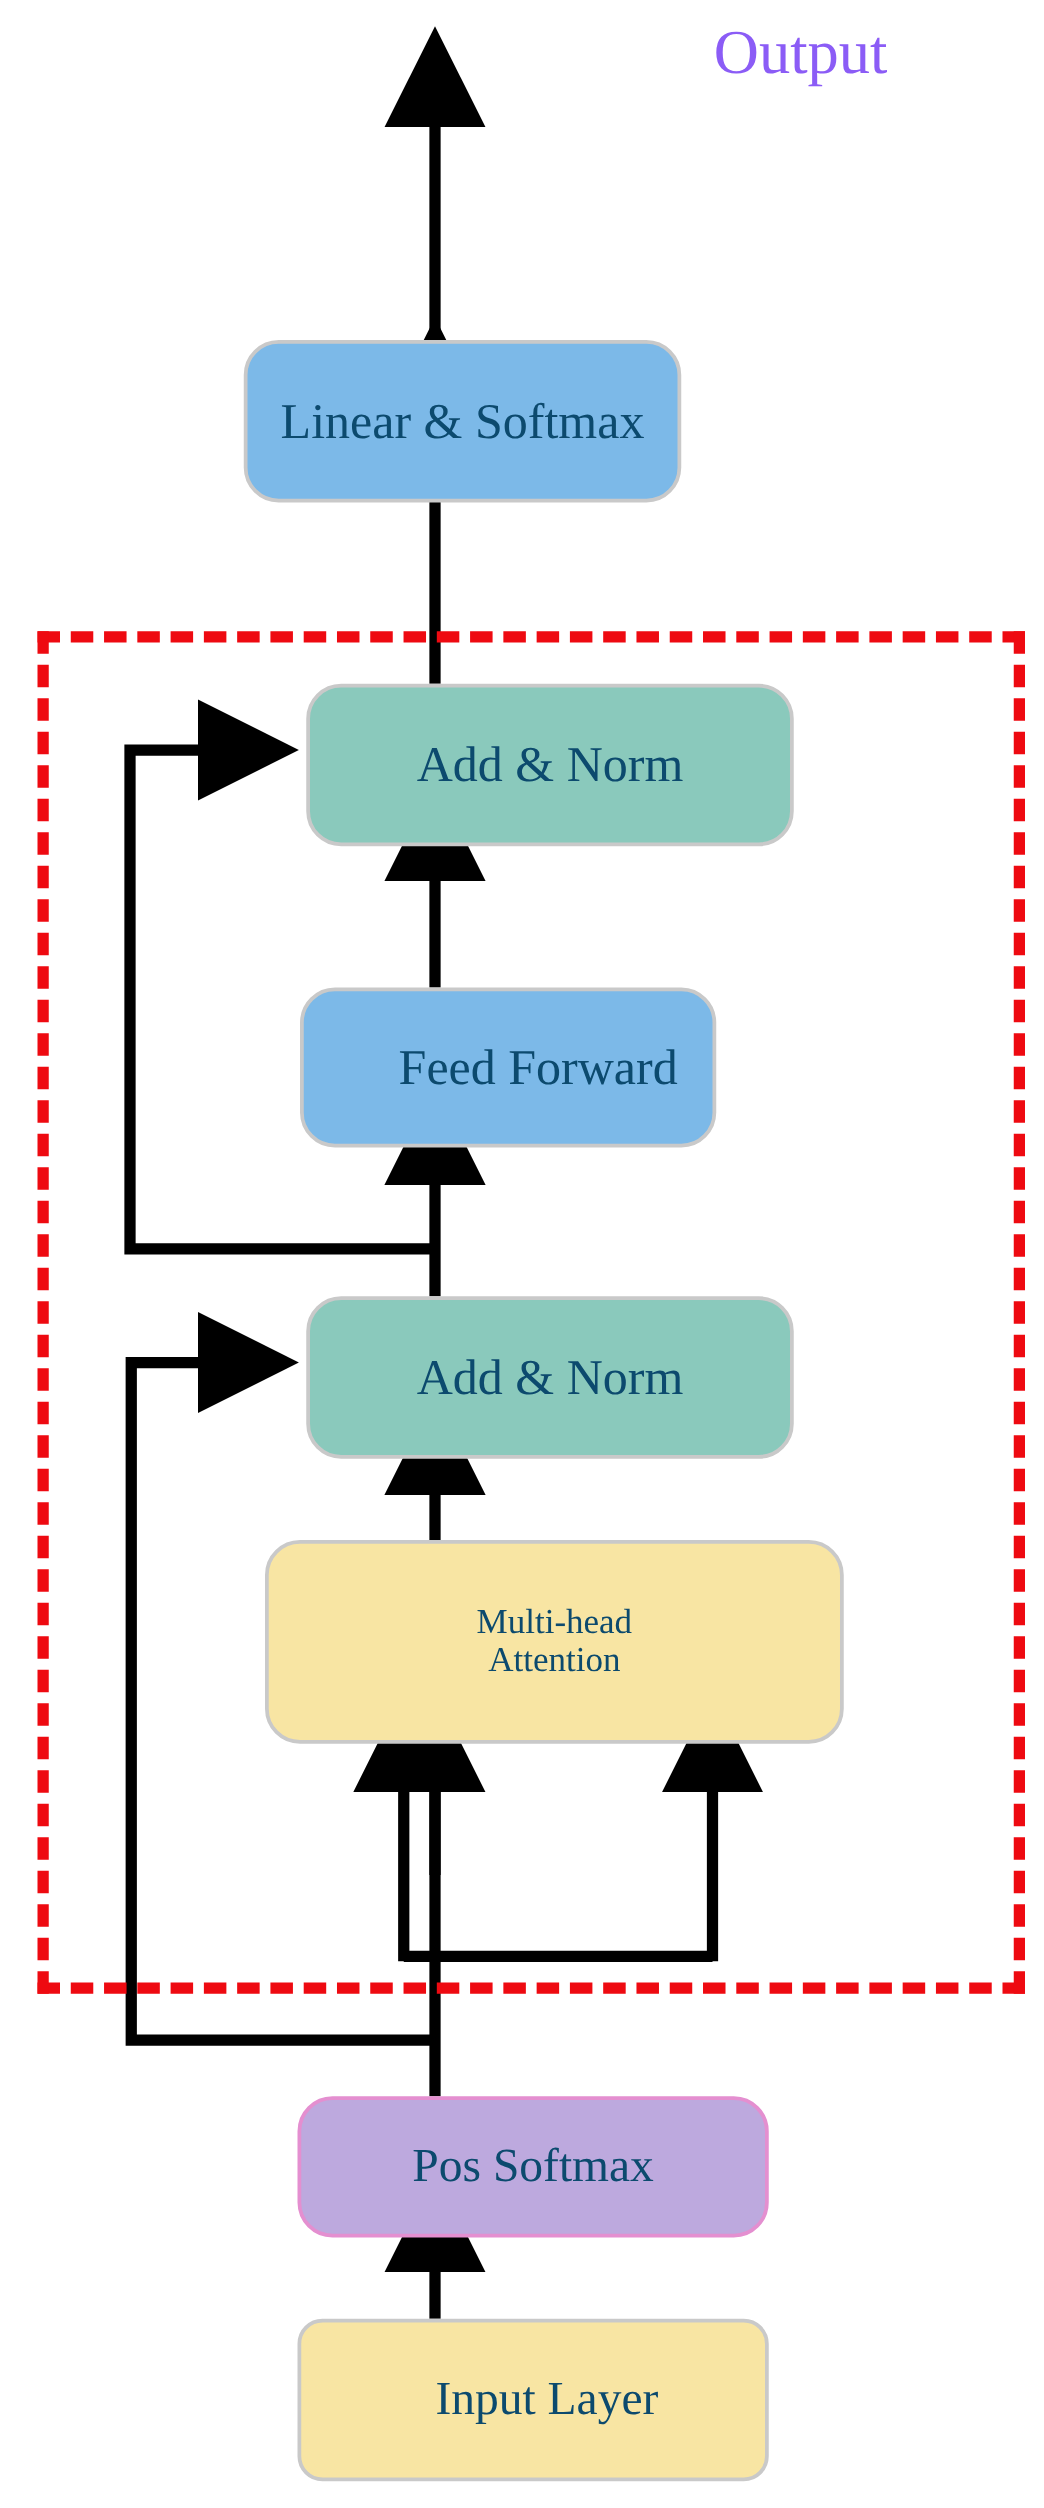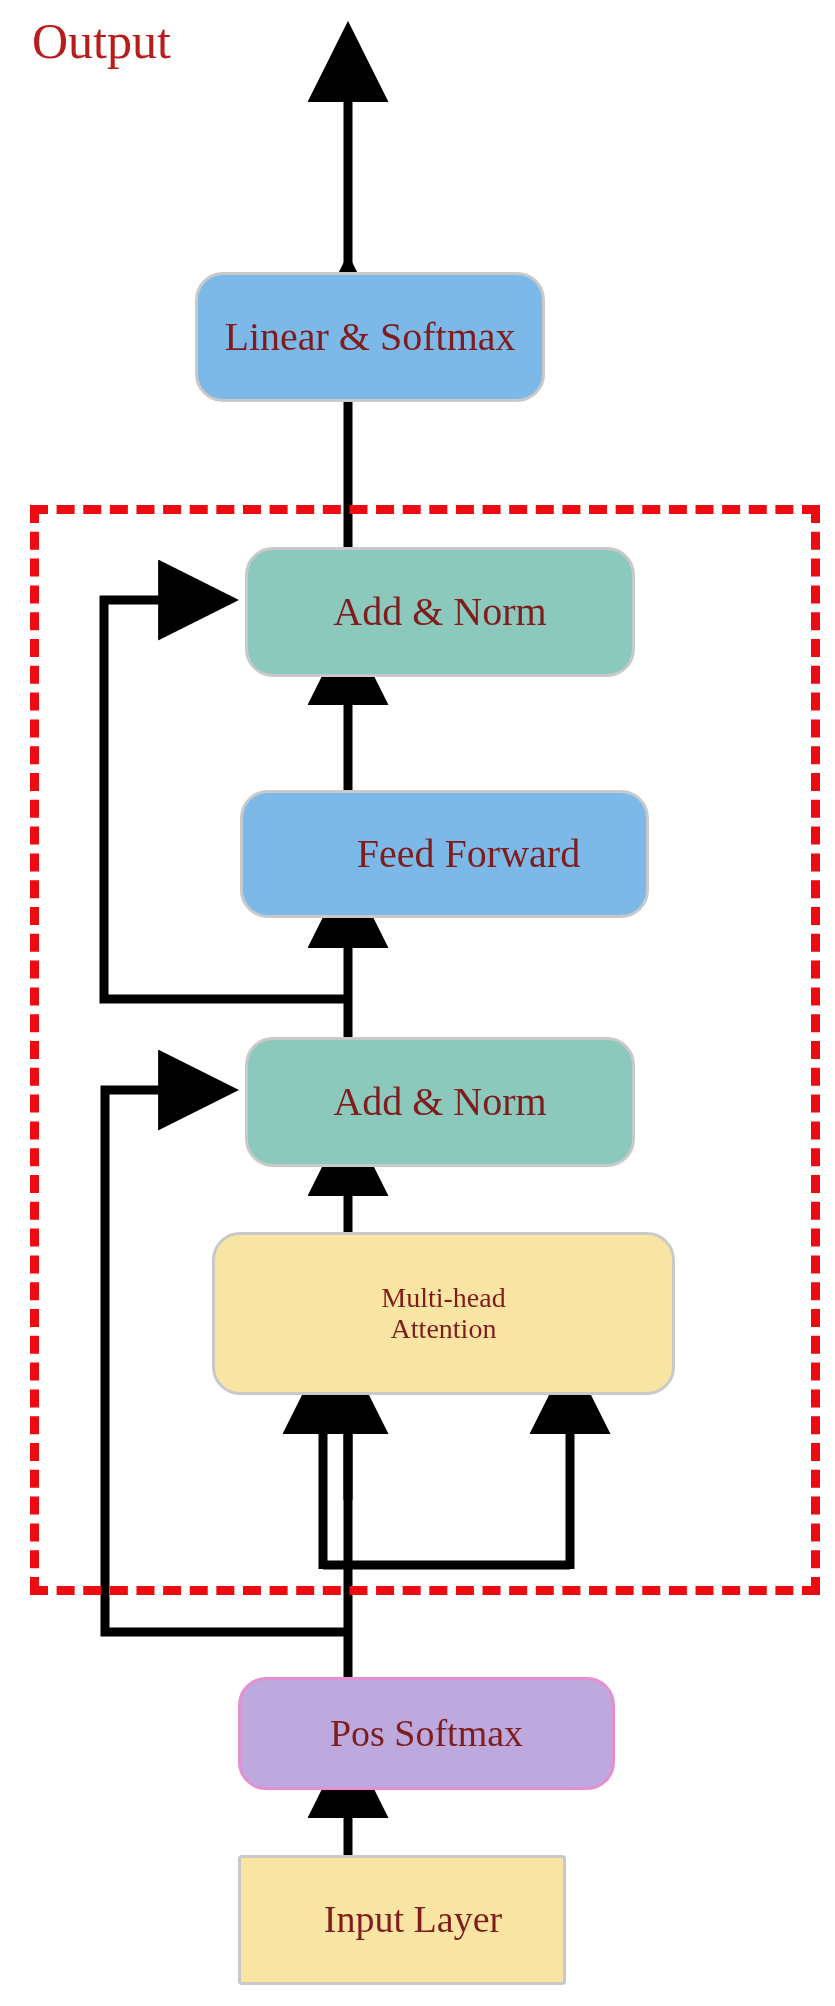--- a/index.html
+++ b/index.html
@@ -28,36 +28,35 @@
   }
   .node {
     position: absolute;
     box-sizing: border-box;
     display: flex;
     align-items: center;
     justify-content: center;
     text-align: center;
     border-radius: 26px;
     border: 3px solid #c9c9c9;
-    color: #7f1d1d;
+    color: #0c4a6e;
     line-height: 1.08;
     white-space: pre-line;
     z-index: 3;
   }
   .node-label {
     display: block;
     width: 100%;
   }
   .title-text {
     position: absolute;
     z-index: 3;
-    color: #b91c1c;
-    text-align: left;
+    color: #8b5cf6;
+    text-align: right;
     white-space: nowrap;
-    margin-left: 32px;
   }
   .dashed-region {
     position: absolute;
     box-sizing: border-box;
     z-index: 1;
     background: transparent;
   }
 </style>
 </head>
 <body>
@@ -94,21 +93,21 @@
     <line x1="348" y1="1855" x2="348" y2="1808" stroke="#000000" stroke-width="9" marker-end="url(#ah)"></line>
   </svg>
 
   <div class="dashed-region" id="highlight-region" style="left: 30px; top: 505px; width: 790px; height: 1090px; border: 9px dashed rgb(238, 10, 17);"></div>
 
   <div class="title-text" id="top-label" style="left: 0px; top: 12px; width: 710px; font-size: 50px;">Output</div>
 
   <div id="nodes-layer">
       <div class="node" style="left: 195px; top: 272px; width: 350px; height: 130px; background: rgb(124, 185, 232); border-color: rgb(201, 201, 201); border-radius: 28px; font-size: 40px;"><span class="node-label">Linear &amp; Softmax</span></div>
       <div class="node" style="left: 245px; top: 547px; width: 390px; height: 130px; background: rgb(138, 201, 188); border-color: rgb(201, 201, 201); border-radius: 28px; font-size: 40px;"><span class="node-label">Add &amp; Norm</span></div>
-      <div class="node" style="left: 240px; top: 790px; width: 409px; height: 128px; background: rgb(124, 185, 232); border-color: rgb(201, 201, 201); border-radius: 28px; font-size: 40px; padding-left: 48px;"><span class="node-label">Feed Forward</span></div>
+      <div class="node" style="left: 240px; top: 790px; width: 333px; height: 128px; background: rgb(124, 185, 232); border-color: rgb(201, 201, 201); border-radius: 28px; font-size: 40px; padding-left: 48px;"><span class="node-label">Feed Forward</span></div>
       <div class="node" style="left: 245px; top: 1037px; width: 390px; height: 130px; background: rgb(138, 201, 188); border-color: rgb(201, 201, 201); border-radius: 28px; font-size: 40px;"><span class="node-label">Add &amp; Norm</span></div>
       <div class="node" style="left: 212px; top: 1232px; width: 463px; height: 163px; background: rgb(248, 229, 163); border-color: rgb(201, 201, 201); border-radius: 28px; font-size: 28px;"><span class="node-label">Multi-head
 Attention</span></div>
       <div class="node" style="left: 238px; top: 1677px; width: 377px; height: 113px; background: rgb(189, 169, 222); border-color: rgb(228, 143, 208); border-radius: 28px; font-size: 38px;"><span class="node-label">Pos Softmax</span></div>
-      <div class="node" style="left: 238px; top: 1855px; width: 328px; height: 130px; background: rgb(248, 229, 163); border-color: rgb(201, 201, 201); border-radius: 4px; font-size: 38px; padding-left: 22px;"><span class="node-label">Input Layer</span></div>
+      <div class="node" style="left: 238px; top: 1855px; width: 377px; height: 130px; background: rgb(248, 229, 163); border-color: rgb(201, 201, 201); border-radius: 20px; font-size: 38px; padding-left: 22px;"><span class="node-label">Input Layer</span></div>
     </div>
 
 </div>
 
 </body></html>

